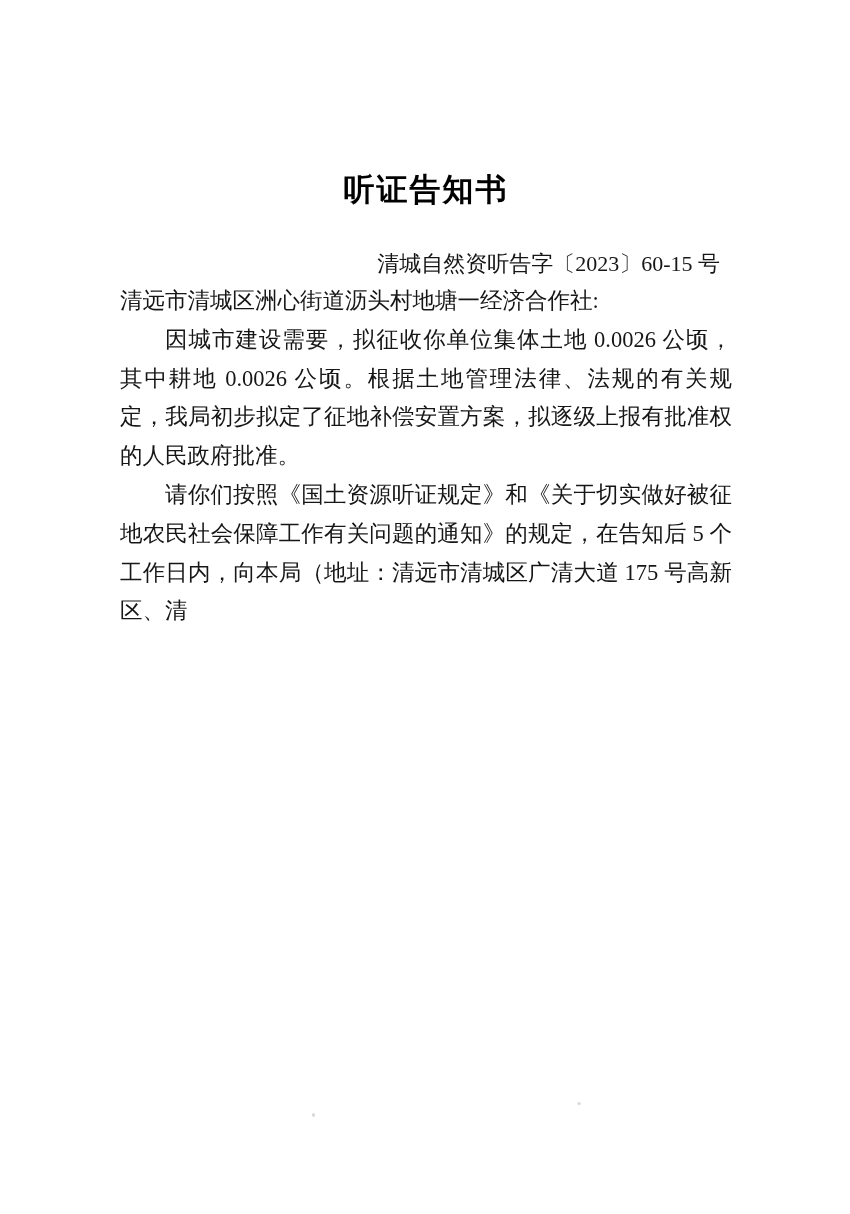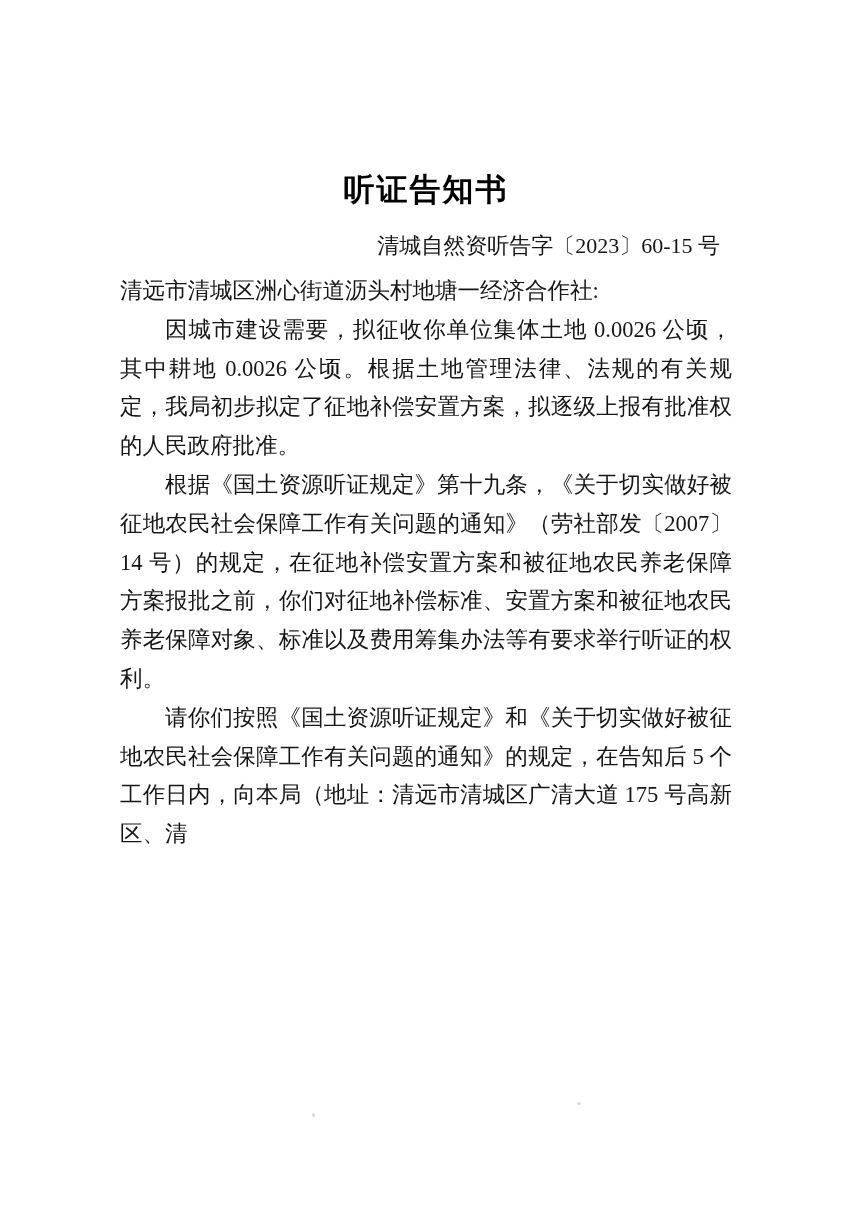--- a/index.html
+++ b/index.html
@@ -26,29 +26,29 @@
     margin: 0;
     padding-top: 170px;
     font-size: 31px;
     line-height: 40px;
     font-weight: 700;
     letter-spacing: 2px;
     text-align: center;
     color: #000000;
   }
   .doc-number {
-    margin-top: 22px;
+    margin-top: 40px;
     padding-right: 12px;
     font-size: 22px;
     line-height: 28px;
     text-align: right;
     white-space: nowrap;
   }
   .body {
-    margin-top: 12px;
+    margin-top: 4px;
     font-size: 22.5px;
     line-height: 38.8px;
     text-align: justify;
   }
   .addressee {
     margin: 0;
   }
   .para {
     margin: 0;
     text-indent: 2em;
@@ -65,19 +65,18 @@
 <body>
 
 <div class="page">
   <div class="content">
     <h1 class="title">听证告知书</h1>
     <div class="doc-number">清城自然资听告字〔2023〕60-15 号</div>
     <div class="body">
       <p class="addressee">清远市清城区洲心街道沥头村地塘一经济合作社:</p>
 
     <p class="para">因城市建设需要，拟征收你单位集体土地 0.0026 公顷，其中耕地 0.0026 公顷。根据土地管理法律、法规的有关规定，我局初步拟定了征地补偿安置方案，拟逐级上报有批准权的人民政府批准。</p>
-        <p class="para">根据《国土资源听证规定》第十九条，《关于切实做好被征地农民社会保障工作有关问题的通知》（劳社部发〔2007〕14 号）的规定，在征地补偿安置方案和被征地农民养老保障方案报批之前，你们对征地补偿标准、安置方案和被征地农民养老保障对象、标准以及费用筹集办法等有要求举行听证的权利。</p>
         <p class="para">请你们按照《国土资源听证规定》和《关于切实做好被征地农民社会保障工作有关问题的通知》的规定，在告知后 5 个工作日内，向本局（地址：清远市清城区广清大道 175 号高新区、清</p>
       </div>
   </div>
   <span class="speck speck-1"></span>
   <span class="speck speck-2"></span>
 </div>
 
 </body></html>

